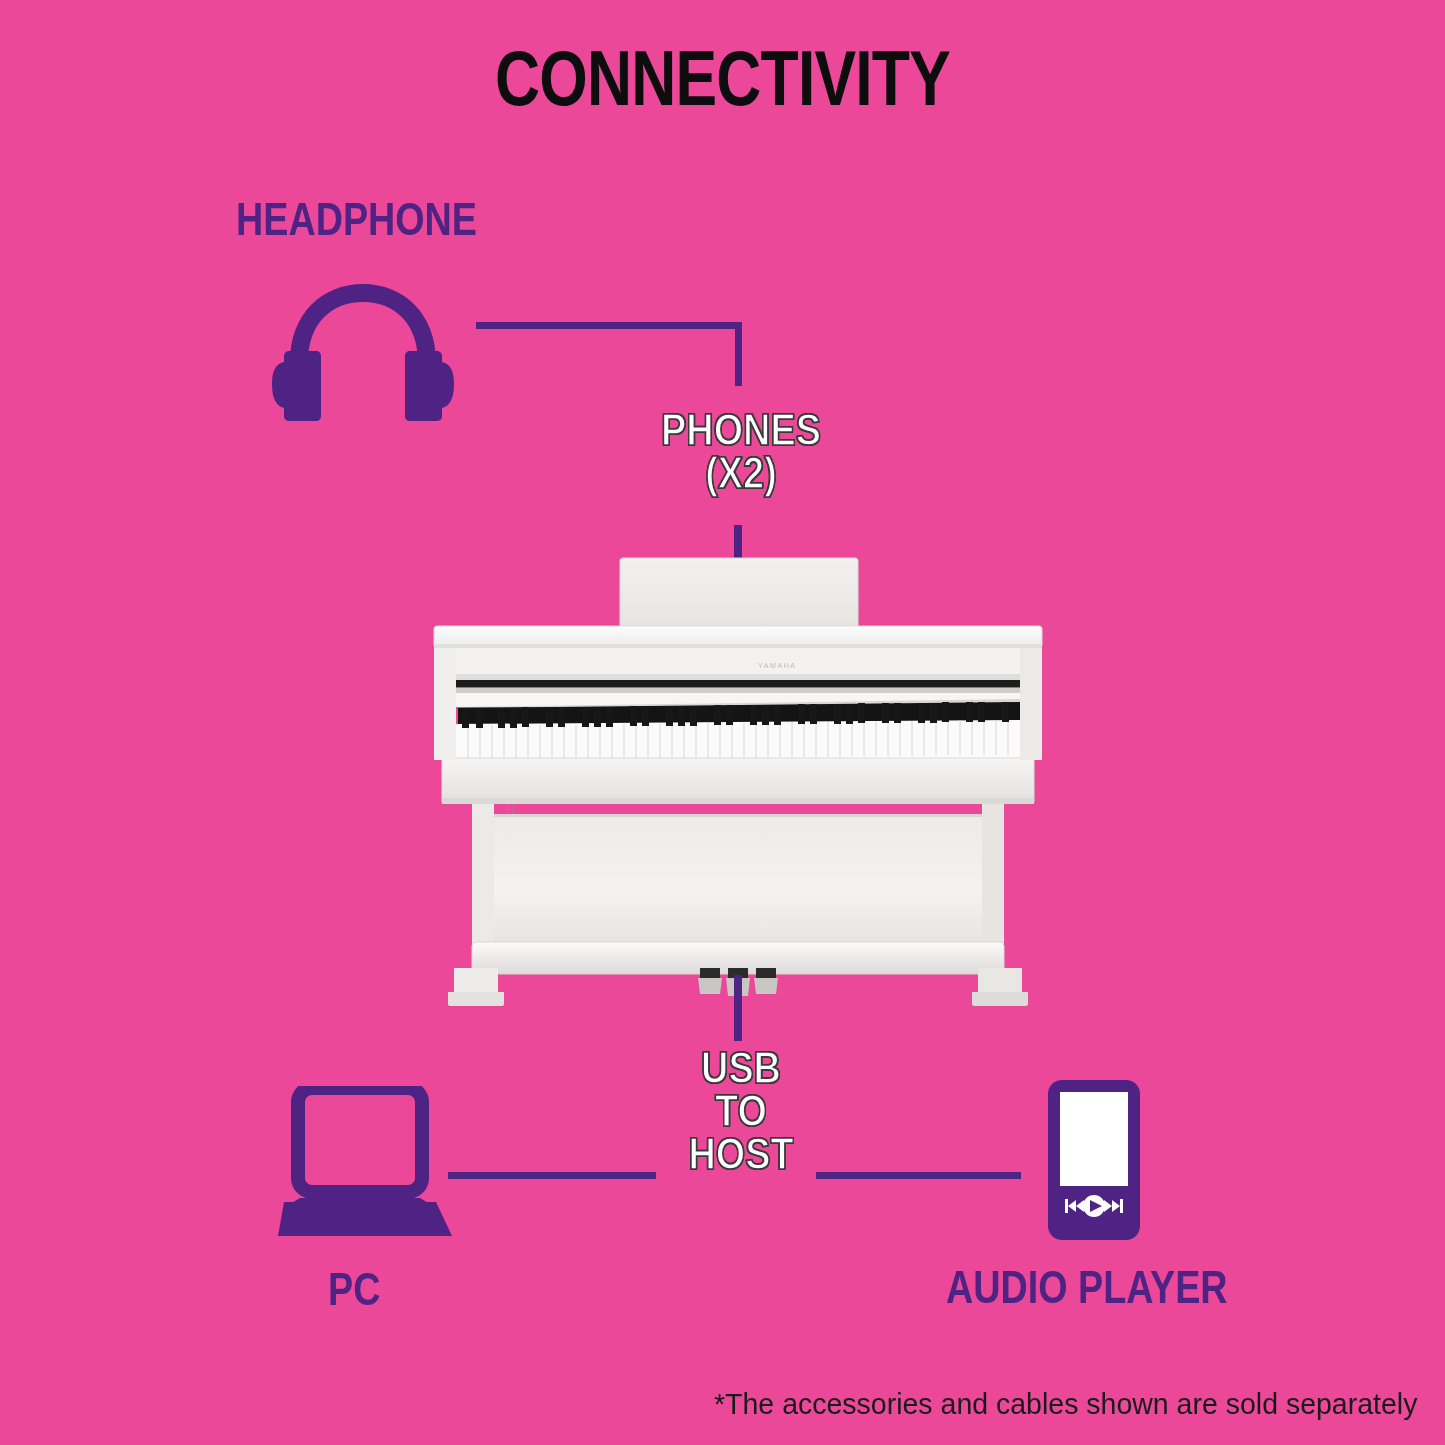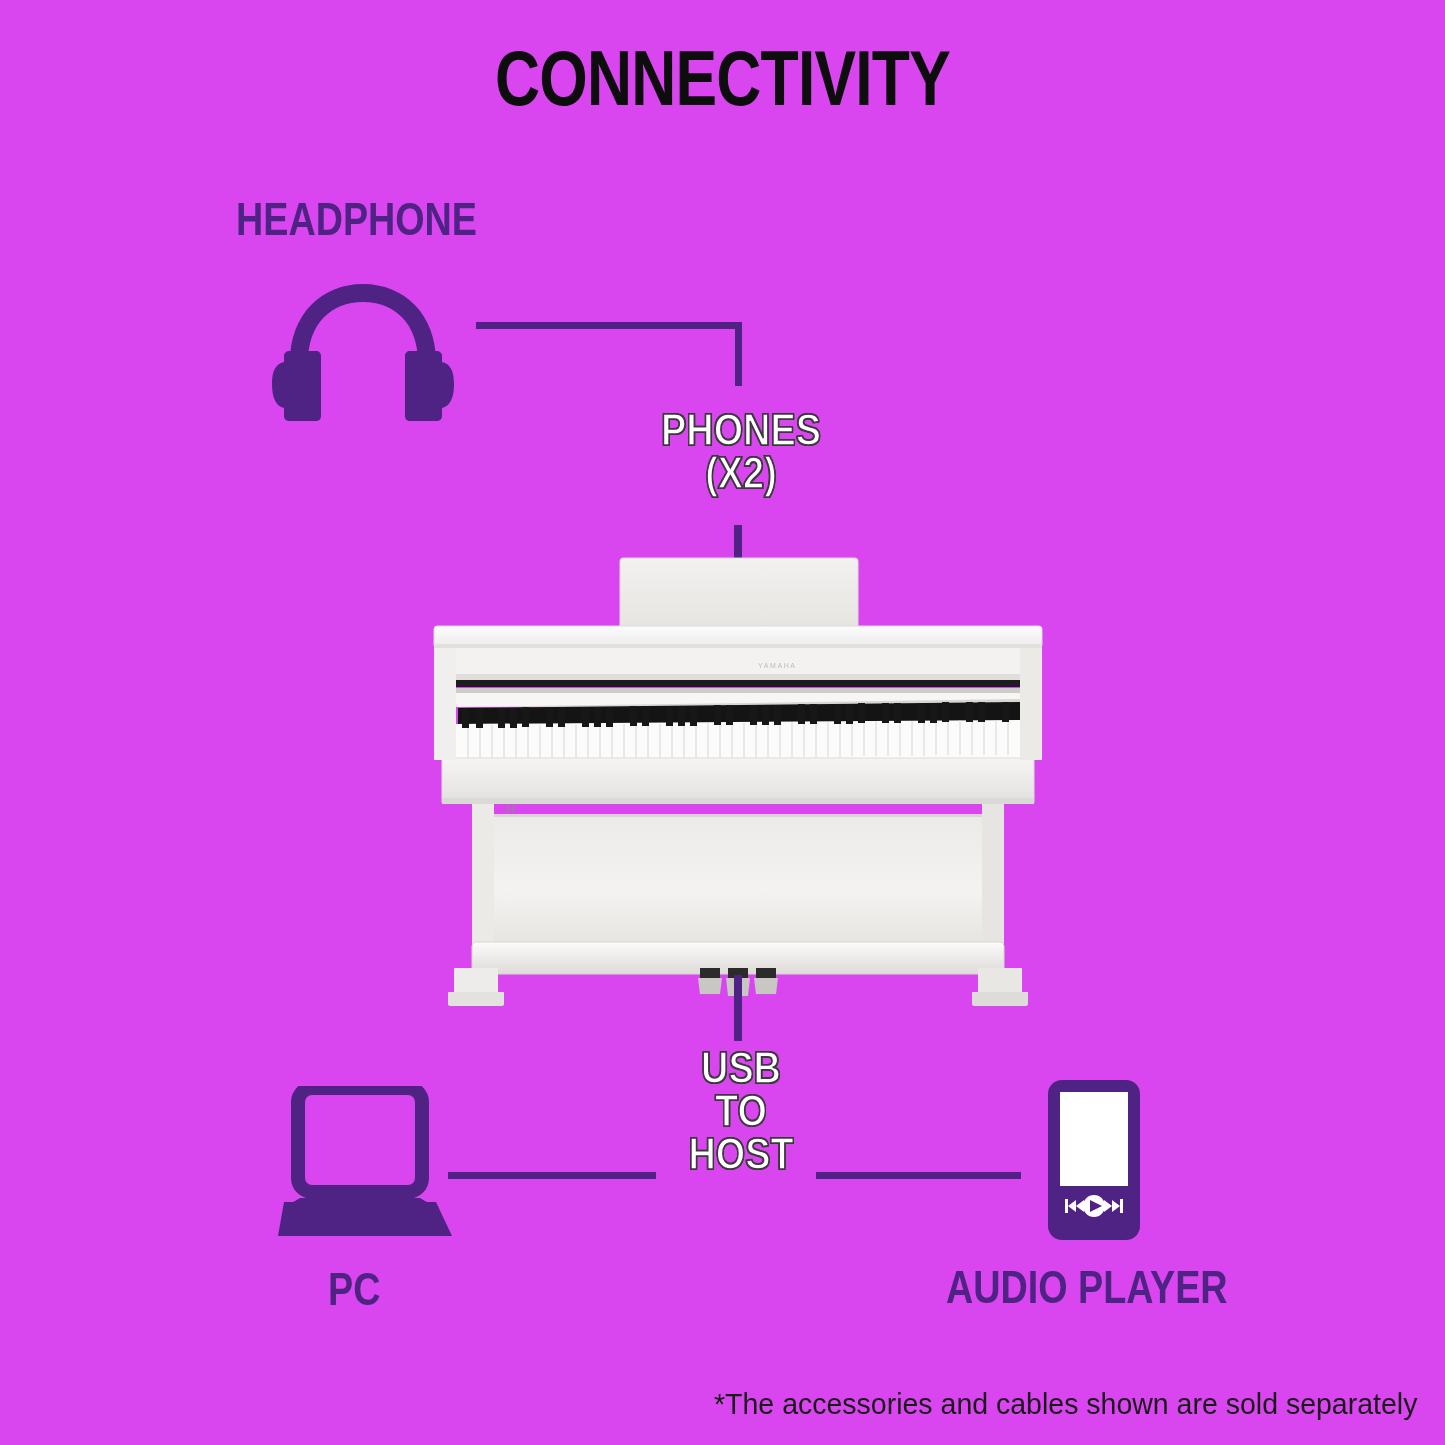--- a/index.html
+++ b/index.html
@@ -7,21 +7,21 @@
     padding: 0;
     background: #ffffff;
   }
   body {
     font-family: "Liberation Sans", sans-serif;
   }
   #canvas {
     position: relative;
     width: 1445px;
     height: 1445px;
-    background: #d946ef;
+    background: #ec4899;
     overflow: hidden;
   }
 
   
   .page-title {
     position: absolute;
     left: 0;
     top: 38px;
     width: 1445px;
     text-align: center;

